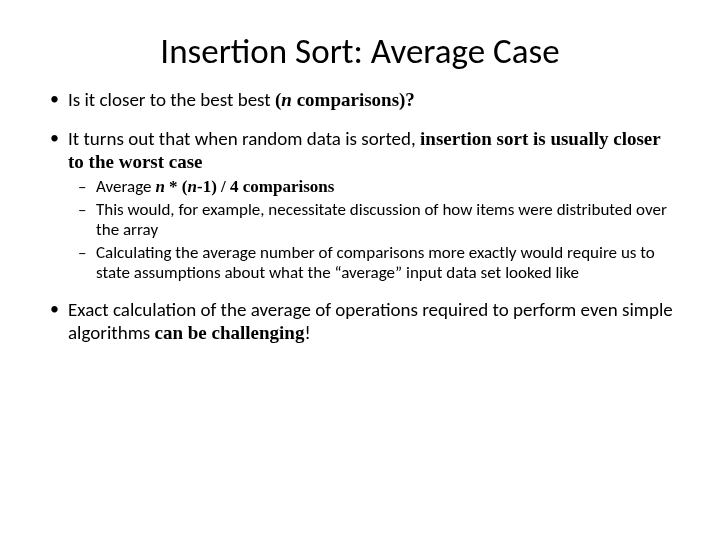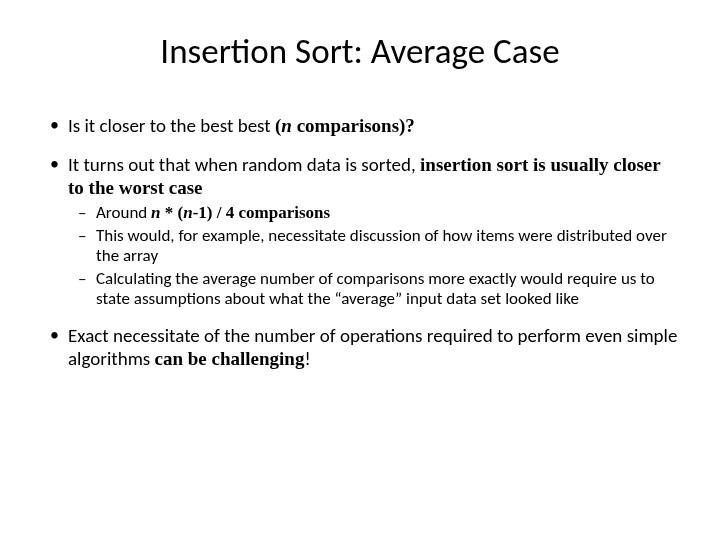--- a/index.html
+++ b/index.html
@@ -13,21 +13,21 @@
   }
   .slide {
     box-sizing: border-box;
     width: 720px;
     height: 540px;
     padding: 20px 40px 20px 40px;
   }
   .title {
     font-size: 35px;
     text-align: center;
-    margin: 10px 0 43px 0;
+    margin: 10px 0 17px 0;
     font-weight: 400;
   }
   ul.level1 {
     list-style: none;
     padding: 0;
     margin: 0;
     font-size: 19px;
     line-height: 1.2;
   }
   ul.level1 > li {
@@ -75,25 +75,25 @@
 
     <li>
       <span>Is it closer to the best best </span><span class="b"><span>(</span><span class="i">n</span><span> comparisons)?</span></span>
     </li>
 
 
     <li class="gap-before">
       <span>It turns out that when random data is sorted, </span><span class="b">insertion sort is usually closer to the worst case</span>
       <ul class="level2">
         <li>
-          <span>Around </span><span class="b"><span class="i">n</span><span> * (</span><span class="i">n</span><span>-1) / 4 comparisons</span></span>
+          <span>Average </span><span class="b"><span class="i">n</span><span> * (</span><span class="i">n</span><span>-1) / 4 comparisons</span></span>
         </li>
         <li>This would, for example, necessitate discussion of how items were distributed over the array</li>
         <li>Calculating the average number of comparisons more exactly would require us to state assumptions about what the “average” input data set looked like</li>
       </ul>
     </li>
 
     <li class="gap-before">
-      <span>Exact necessitate of the number of operations required to perform even simple algorithms </span><span class="b">can be challenging</span><span>!</span>
+      <span>Exact calculation of the average of operations required to perform even simple algorithms </span><span class="b">can be challenging</span><span>!</span>
     </li>
 
   </ul>
 </div>
 
 </body></html>

